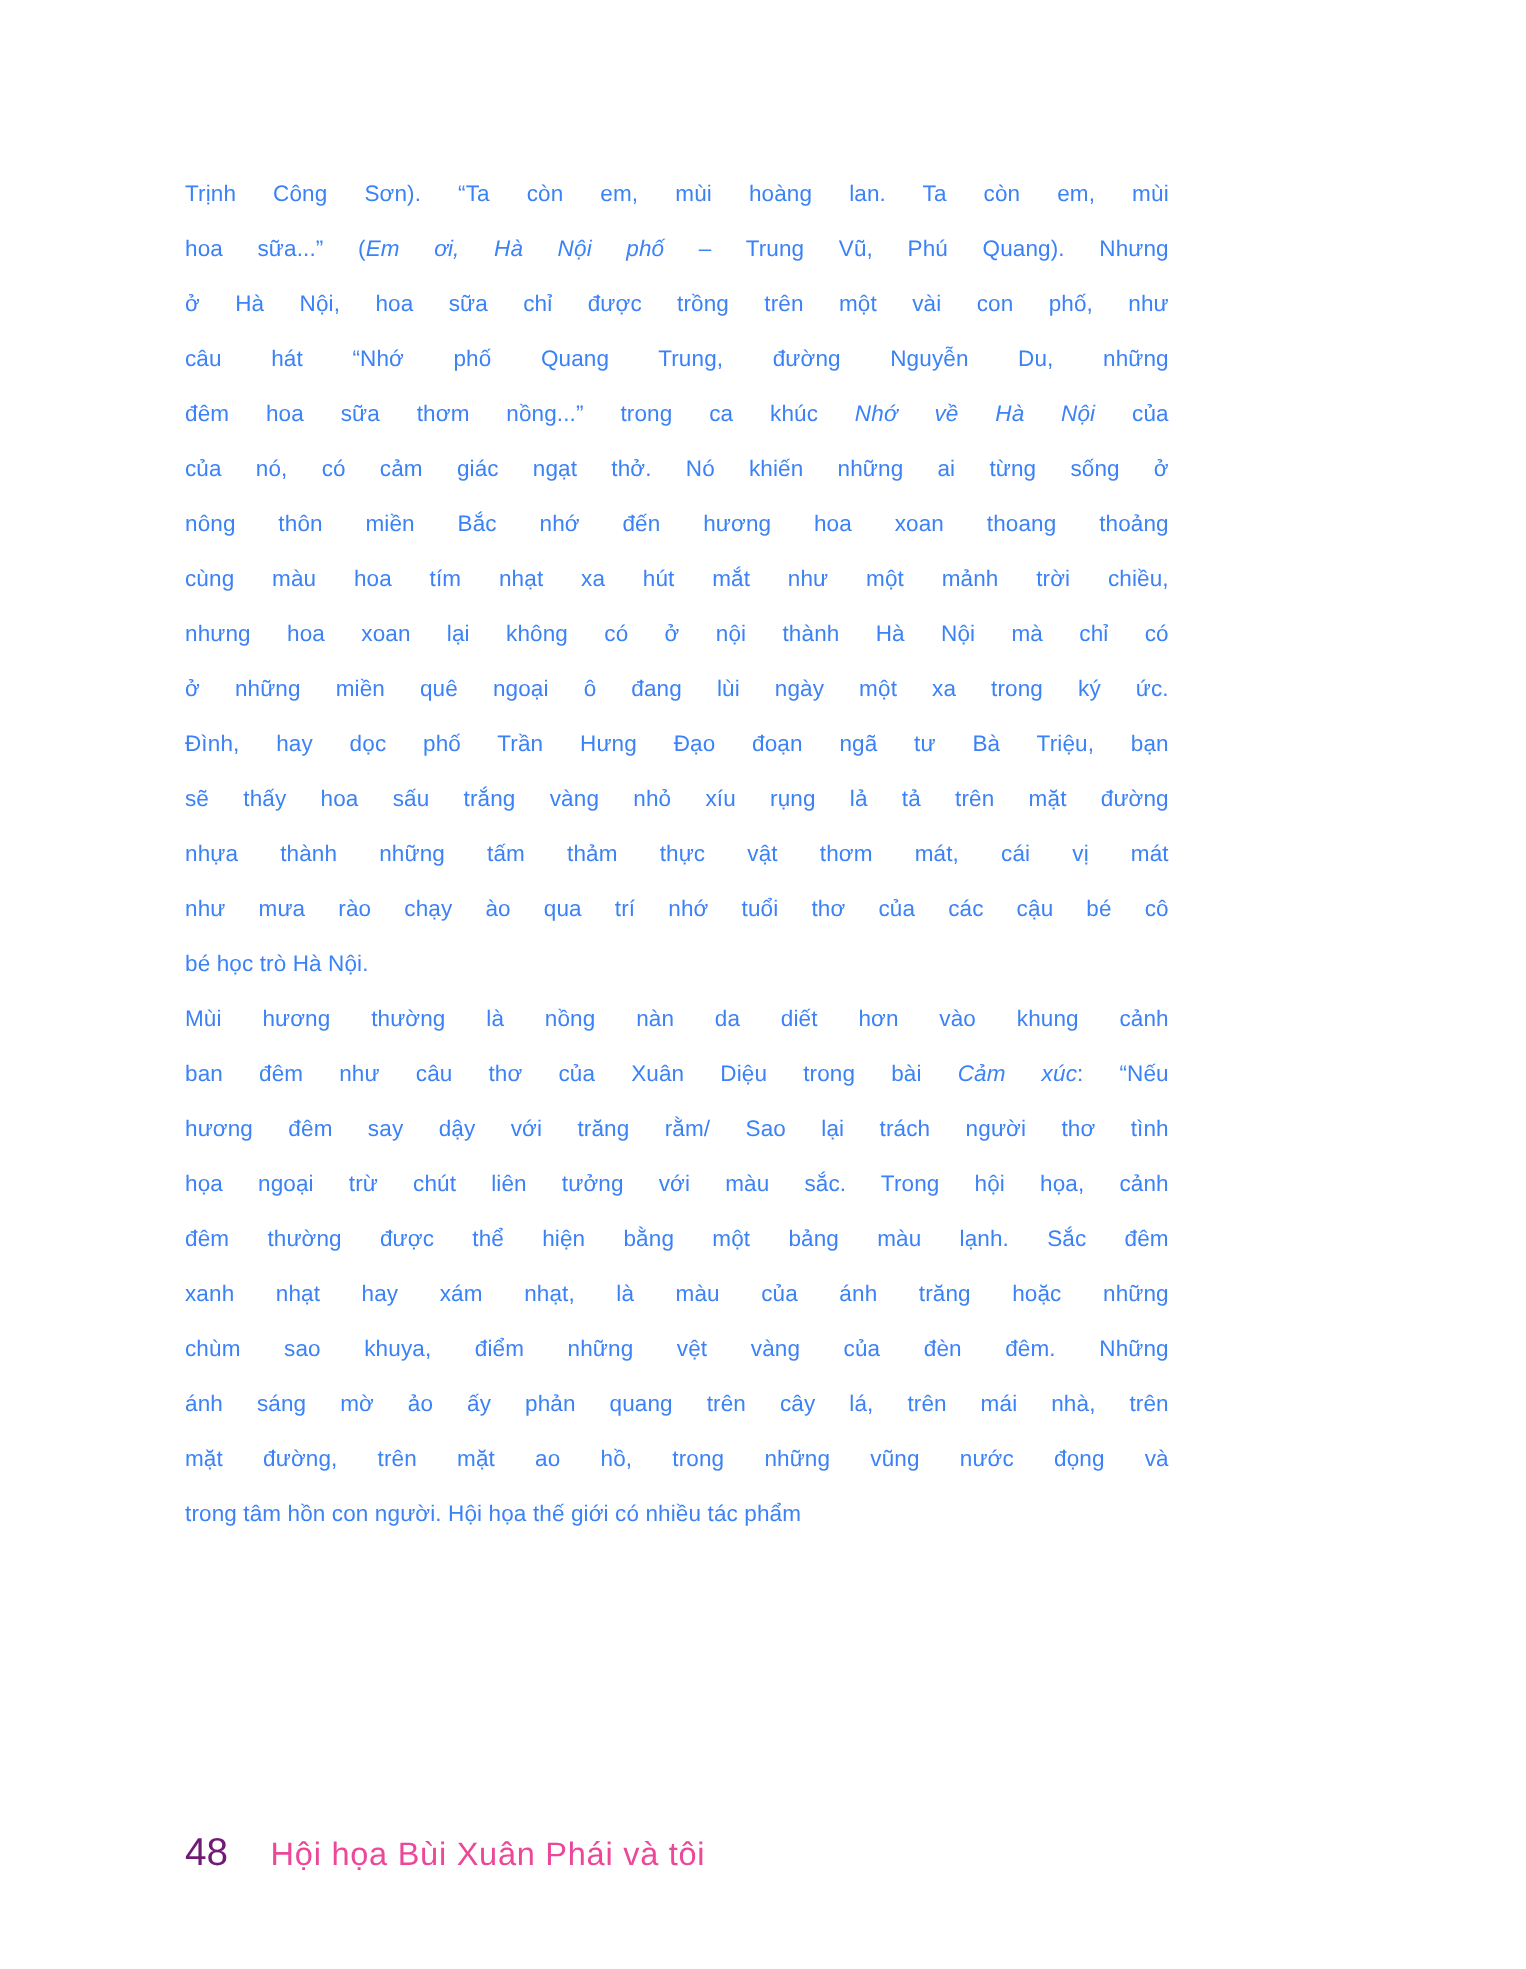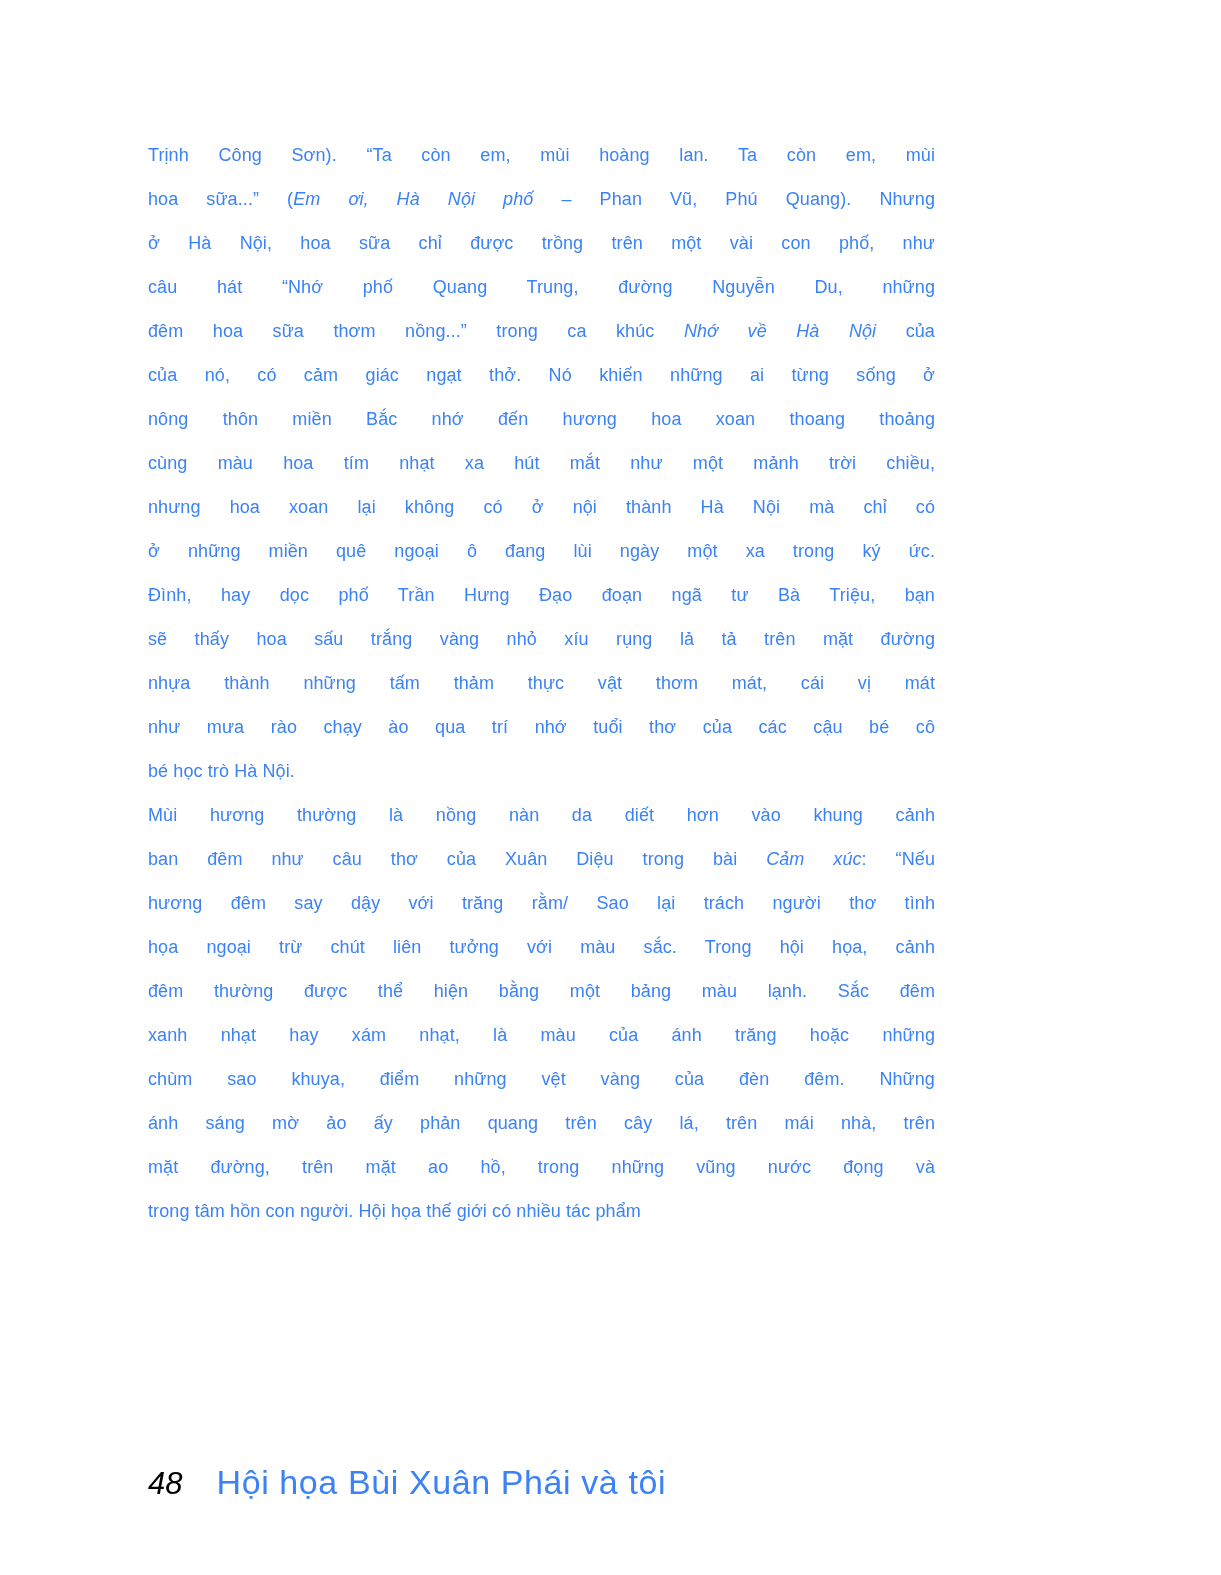--- a/index.html
+++ b/index.html
@@ -42,39 +42,38 @@
   }
   .footer {
     position: absolute;
     left: 148px;
     top: 1462px;
     display: flex;
     align-items: baseline;
     gap: 34px;
   }
   .page-number {
-    color: #000000;
+    color: #701a75;
     font-size: 31px;
     line-height: 40px;
-    font-style: italic;
   }
   .book-title {
-    color: #3b82f6;
-    font-size: 34px;
+    color: #ec4899;
+    font-size: 26px;
     line-height: 40px;
     letter-spacing: 0.6px;
   }
 </style>
 </head>
 <body>
 
 <div class="text-block">
     <div class="paragraph">
       <div class="line"><span>Trịnh Công Sơn). “Ta còn em, mùi hoàng lan. Ta còn em, mùi</span></div>
-      <div class="line"><span>hoa sữa...” (</span><em>Em ơi, Hà Nội phố</em><span> – Phan Vũ, Phú Quang). Nhưng</span></div>
+      <div class="line"><span>hoa sữa...” (</span><em>Em ơi, Hà Nội phố</em><span> – Trung Vũ, Phú Quang). Nhưng</span></div>
       <div class="line"><span>ở Hà Nội, hoa sữa chỉ được trồng trên một vài con phố, như</span></div>
       <div class="line"><span>câu hát “Nhớ phố Quang Trung, đường Nguyễn Du, những</span></div>
       <div class="line"><span>đêm hoa sữa thơm nồng...” trong ca khúc </span><em>Nhớ về Hà Nội</em><span> của</span></div>
       <div class="line"><span>của nó, có cảm giác ngạt thở. Nó khiến những ai từng sống ở</span></div>
       <div class="line"><span>nông thôn miền Bắc nhớ đến hương hoa xoan thoang thoảng</span></div>
       <div class="line"><span>cùng màu hoa tím nhạt xa hút mắt như một mảnh trời chiều,</span></div>
       <div class="line"><span>nhưng hoa xoan lại không có ở nội thành Hà Nội mà chỉ có</span></div>
       <div class="line"><span>ở những miền quê ngoại ô đang lùi ngày một xa trong ký ức.</span></div>
       <div class="line"><span>Đình, hay dọc phố Trần Hưng Đạo đoạn ngã tư Bà Triệu, bạn</span></div>
       <div class="line"><span>sẽ thấy hoa sấu trắng vàng nhỏ xíu rụng lả tả trên mặt đường</span></div>

